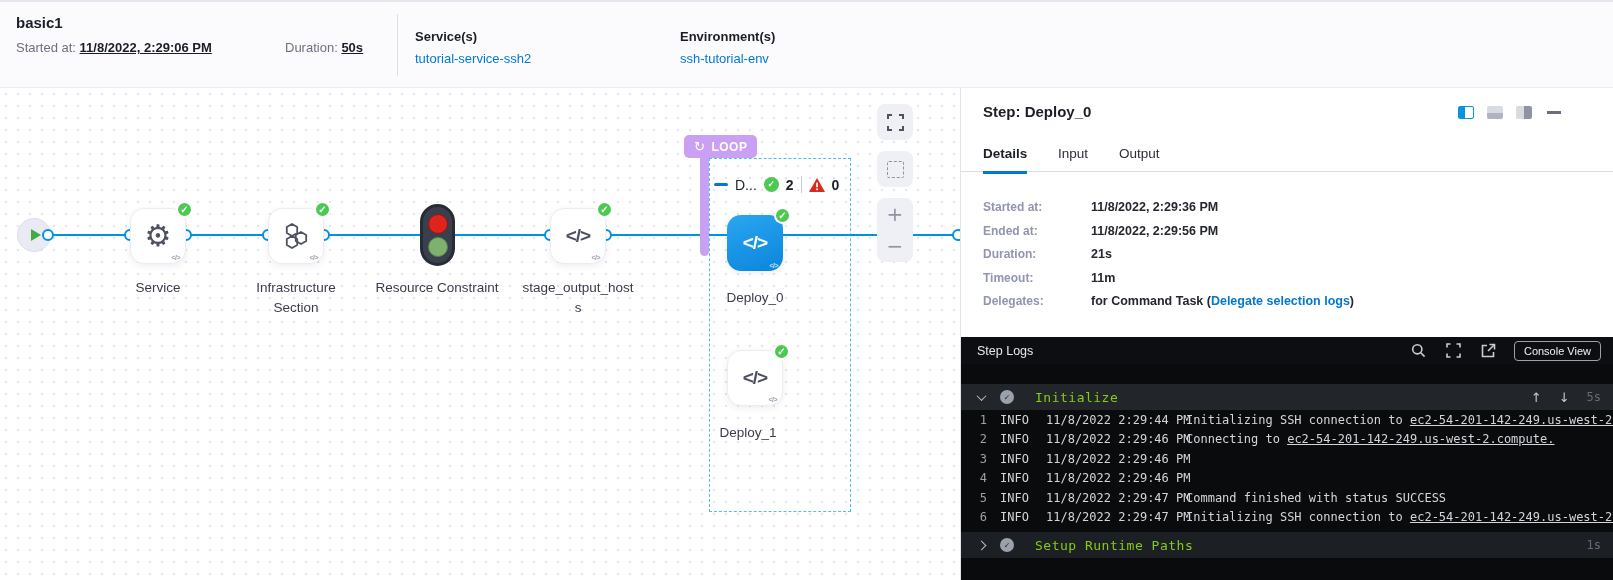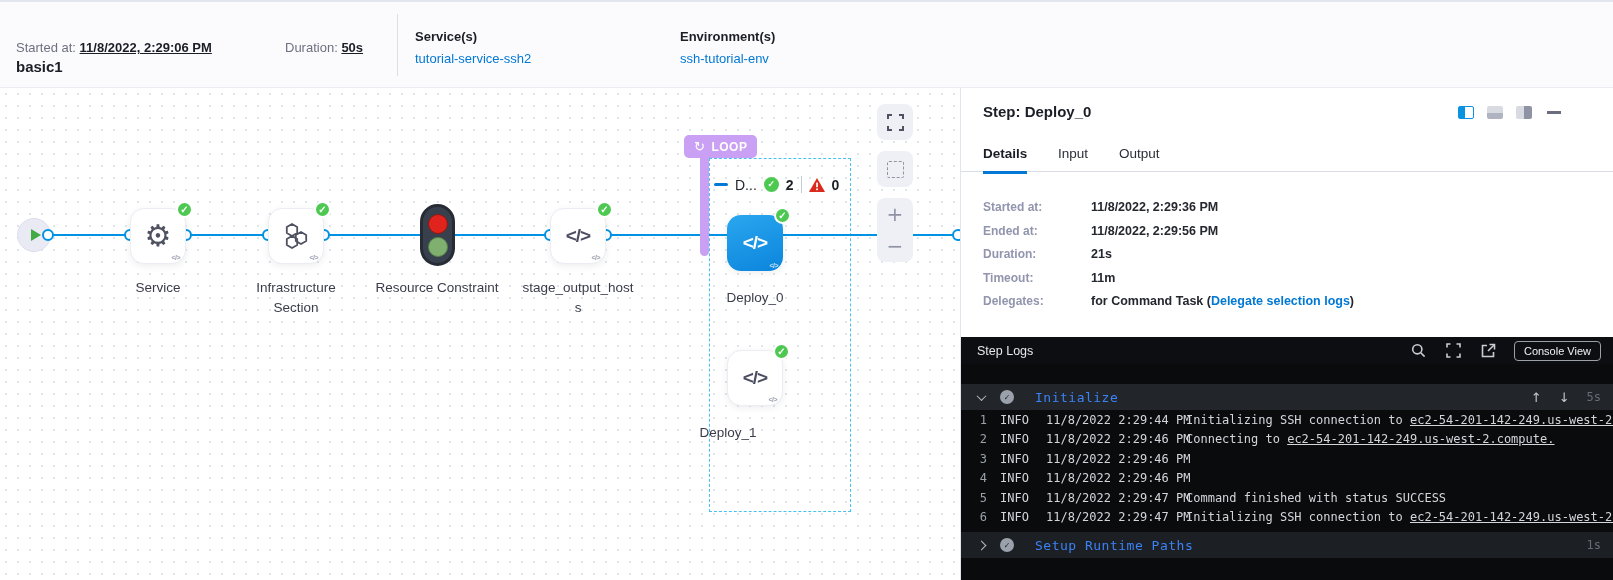--- a/index.html
+++ b/index.html
@@ -2,21 +2,21 @@
 <html><head>
 <meta charset="utf-8">
 <style>
   * { margin:0; padding:0; box-sizing:border-box; }
   html,body { width:1613px; height:580px; overflow:hidden; background:#fff;
     font-family:"Liberation Sans", sans-serif; }
 
   
   .top-header { position:absolute; left:0; top:0; width:1613px; height:88px;
     background:#fbfbfd; border-top:2px solid #e4e6ee; border-bottom:1px solid #ebecf2; }
-  .hdr-title { position:absolute; left:16px; top:12px; font-size:15px; font-weight:700; color:#1b1e27;margin-top:44px; }
+  .hdr-title { position:absolute; left:16px; top:12px; font-size:15px; font-weight:700; color:#1b1e27; }
   .hdr-started { position:absolute; left:16px; top:38px; font-size:13px; }
   .hdr-duration { position:absolute; left:285px; top:38px; font-size:13px; }
   .hdr-label-inline { color:#6e7081; }
   .hdr-value-inline { color:#1b1e27; font-weight:700;text-decoration:underline; }
   .hdr-divider { position:absolute; left:397px; top:12px; width:1px; height:62px; background:#dcdee8; }
   .hdr-col-label { font-size:13px; font-weight:700; color:#1b1e27; }
   .hdr-col-link { font-size:13px; color:#0278d5; margin-top:7px; cursor:pointer; }
   .hdr-services { position:absolute; left:415px; top:27px; }
   .hdr-envs { position:absolute; left:680px; top:27px; }
 
@@ -113,21 +113,21 @@
     border:1px solid #9ca1a8; border-radius:4px; padding:3px 9px; background:transparent; cursor:pointer; }
   .log-gap { height:20px; background:#0a0b0d; }
   .section-row { height:26px; display:flex; align-items:center; padding:0 13px 0 17px; cursor:pointer; }
   .section-init { background:#22262b; }
   .section-setup { background:#1c2024; margin-top:5px; }
   .chev { width:7px; height:7px; border-right:1.7px solid #b6bcc4; border-bottom:1.7px solid #b6bcc4; flex:none; }
   .chev-down { transform:rotate(45deg) translate(-1px,-1px); }
   .chev-right { transform:rotate(-45deg); }
   .log-check { width:14px; height:14px; border-radius:50%; background:#9aa1ab; color:#22262b;
     font-size:9px; line-height:14px; text-align:center; font-weight:700; margin-left:15px; flex:none; }
-  .section-name { font-size:13px; color:#3b82f6; margin-left:21px; letter-spacing:.5px; }
+  .section-name { font-size:13px; color:#84cc16; margin-left:21px; letter-spacing:.5px; }
   .section-right { margin-left:auto; display:flex; align-items:center; gap:17px; }
   .scroll-arrow { color:#c3c8cf; font-size:13px; cursor:pointer; font-family:"DejaVu Sans", sans-serif; }
   .section-dur { color:#666c75; font-size:12px; }
   .logline { height:19.5px; display:flex; align-items:center; font-size:12px; color:#d2d6db;
     white-space:pre; overflow:hidden; padding-left:6px; }
   .ln { width:20px; text-align:right; color:#9aa1a9; flex:none; margin-right:13px; }
   .lv { width:46px; flex:none; }
   .lt { width:140px; flex:none; }
   .lm { flex:1; overflow:hidden; white-space:pre; }
   .lm a, .llink { text-decoration:underline; color:#d2d6db; cursor:pointer; }
@@ -223,21 +223,21 @@
     <span class="node-corner">&lt;/&gt;</span>
     <span class="badge">✓</span>
   </div>
   <div class="node-label" style="left:693px; top:200px;">Deploy_0</div>
 
   <div class="node" style="left:727px; top:262px;">
     <span class="code-glyph">&lt;/&gt;</span>
     <span class="node-corner">&lt;/&gt;</span>
     <span class="badge">✓</span>
   </div>
-  <div class="node-label" style="left:666px; top:335px;">Deploy_1</div>
+  <div class="node-label" style="left:686px; top:335px;">Deploy_1</div>
 
   <div class="ctrl ctrl-fit">
     <svg width="17" height="17" viewBox="0 0 17 17" fill="none" stroke="#4e5160" stroke-width="2">
       <path d="M1 5 V1 H5"></path>
         <path d="M12 1 H16 V5"></path>
         <path d="M16 12 V16 H12"></path>
         <path d="M5 16 H1 V12"></path>
     </svg>
   </div>
   <div class="ctrl ctrl-marquee">

